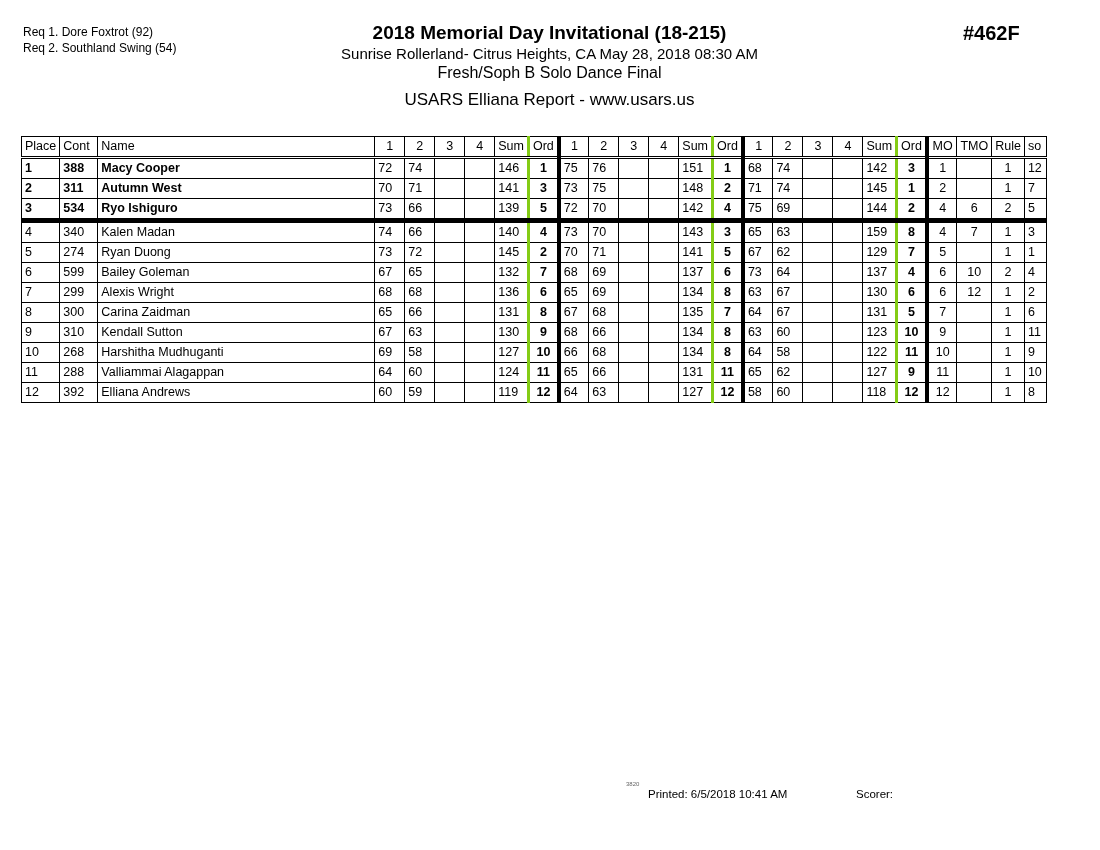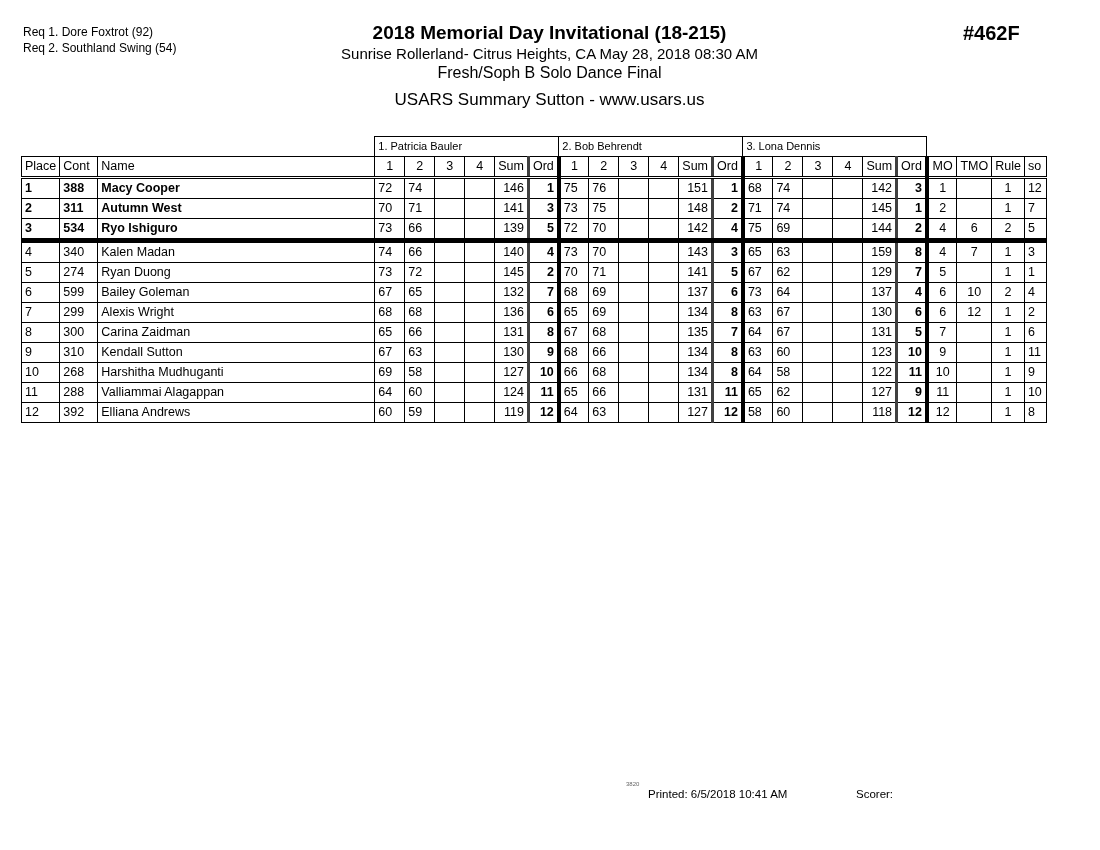--- a/index.html
+++ b/index.html
@@ -12,41 +12,41 @@
   .t3 { top:64px; font-size:16px; font-weight:normal; }
   .t4 { top:90px; font-size:17px; }
   .eventno { position:absolute; left:963px; top:22px; font-size:20px; font-weight:bold; }
 
   table.sheet { position:absolute; left:21px; top:136px; border-collapse:collapse; font-size:12.5px; table-layout:fixed; }
   table.sheet td { border:1px solid #000; padding:0 3px; height:19px; line-height:19px; white-space:nowrap; overflow:hidden; }
   table.sheet tr.judges td { height:19px; font-size:11px; }
   table.sheet tr.judges td.blank { border:none; }
   table.sheet tr.judges td.judge { border-bottom:none; }
   table.sheet tr.head td { border-bottom:3px double #000; }
-  table.sheet td.r { text-align:right; }
+  table.sheet td.r { text-align:left; }
   table.sheet td.c { text-align:center; }
-  table.sheet td.ord { text-align:right; font-weight:bold; border-right:4px solid #000; border-left:3px solid #404040; }
+  table.sheet td.ord { text-align:center; font-weight:bold; border-right:4px solid #000; border-left:3px solid #84cc16; }
   table.sheet tr.head td.ord { font-weight:normal; }
   table.sheet tr.bold td.b { font-weight:bold; }
   table.sheet tr.cut td { border-bottom:5px solid #000; }
 
   .footer { position:absolute; top:782px; font-size:11.5px;margin-top:6px; }
   .code { position:absolute; left:626px; top:781px; font-size:6px; color:#666; }
   .printed { left:648px; }
   .scorer { left:856px; }
 </style>
 </head>
 <body>
 
 <div class="req req1">Req  1.  Dore Foxtrot (92)</div>
 <div class="req req2">Req  2.  Southland Swing (54)</div>
 <div class="title t1">2018 Memorial Day Invitational (18-215)</div>
 <div class="title t2">Sunrise Rollerland- Citrus Heights, CA  May 28, 2018  08:30 AM</div>
 <div class="title t3">Fresh/Soph B Solo Dance Final</div>
-<div class="title t4">USARS Summary Sutton - www.usars.us</div>
+<div class="title t4">USARS Elliana Report - www.usars.us</div>
 <div class="eventno">#462F</div>
 
 <table class="sheet">
   <colgroup>
     <col style="width:36px">
       <col style="width:38px">
       <col style="width:277px">
     <col style="width:30px">
       <col style="width:30px">
       <col style="width:30px">
@@ -64,27 +64,20 @@
       <col style="width:30px">
       <col style="width:30px">
       <col style="width:31px">
       <col style="width:30px">
     <col style="width:30px">
       <col style="width:33px">
       <col style="width:32px">
       <col style="width:22px">
   </colgroup>
   <tbody id="tbody">
-    <tr class="judges">
-      <td class="blank" colspan="3"></td>
-      <td class="judge" colspan="6">1.  Patricia Bauler</td>
-      <td class="judge" colspan="6">2.  Bob Behrendt</td>
-      <td class="judge" colspan="6">3.  Lona Dennis</td>
-      <td class="blank" colspan="4"></td>
-    </tr>
     <tr class="head" id="headrow">
       <td>Place</td>
       <td>Cont</td>
       <td>Name</td>
     <td class="c">1</td>
         <td class="c">2</td>
         <td class="c">3</td>
         <td class="c">4</td>
         <td class="r">Sum</td>
         <td class="ord">Ord</td>

